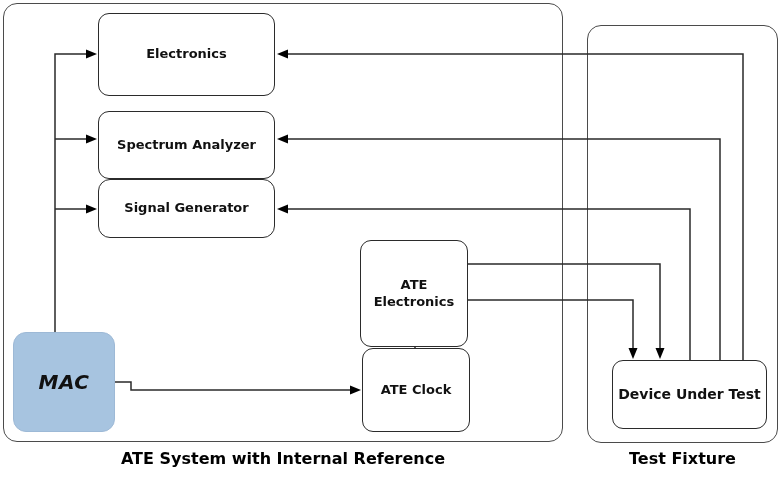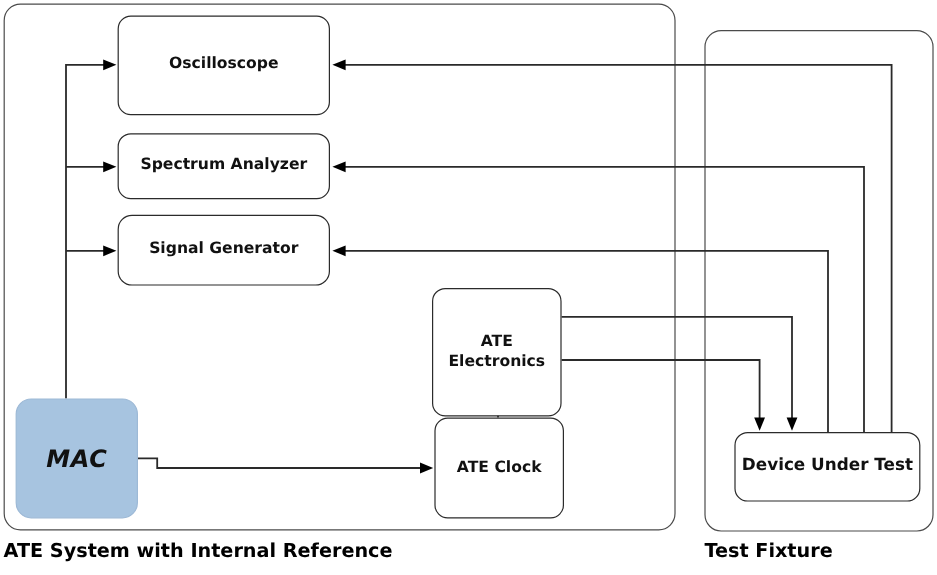--- a/index.html
+++ b/index.html
@@ -41,21 +41,21 @@
   .node.mac {
     background: var(--mac-fill, #a7c4e0);
     border: 1px solid var(--mac-edge, #9db9d6);
     border-radius: 13px;
     font-size: 20px;
     letter-spacing: 0.5px;
     font-style: italic;
   }
   .caption {
     position: absolute;
-    text-align: left;
+    text-align: center;
     font-weight: bold;
     font-size: 16px;
     color: #000000;
     z-index: 4;
   }
   svg.connectors {
     position: absolute;
     left: 0; top: 0;
     width: 781px;
     height: 479px;
@@ -103,39 +103,39 @@
 
     <path d="M743 360 L743 54 L287 54"></path>
     <polygon points="277,54 288,49.5 288,58.5"></polygon>
     <path d="M720 360 L720 139 L287 139"></path>
     <polygon points="277,139 288,134.5 288,143.5"></polygon>
     <path d="M690 360 L690 209 L287 209"></path>
     <polygon points="277,209 288,204.5 288,213.5"></polygon>
   </svg>
 
   <div class="node" style="left:98px; top:13px; width:177px; height:83px;">
-    <span>Oscilloscope</span>
+    <span>Electronics</span>
   </div>
-  <div class="node" style="left:98px; top:111px; width:177px; height:55px;">
+  <div class="node" style="left:98px; top:111px; width:177px; height:68px;">
     <span>Spectrum Analyzer</span>
   </div>
   <div class="node" style="left:98px; top:179px; width:177px; height:59px;border-radius:12px;">
     <span>Signal Generator</span>
   </div>
 
   <div class="node pad-narrow" style="left:360px; top:240px; width:108px; height:107px;">
     <span>ATE Electronics</span>
   </div>
   <div class="node" style="left:362px; top:348px; width:108px; height:84px;justify-content:center;">
     <span>ATE Clock</span>
   </div>
   <div class="node mac" style="left:13px; top:332px; width:102px; height:100px;">
     <span>MAC</span>
   </div>
 
-  <div class="node" style="left:612px; top:360px; width:155px; height:58px; font-size:14px;">
+  <div class="node" style="left:612px; top:360px; width:155px; height:69px; font-size:14px;">
     <span>Device Under Test</span>
   </div>
 
   <div class="caption" style="left:3px; top:449px; width:560px;">ATE System with Internal Reference</div>
   <div class="caption" style="left:587px; top:449px; width:191px;">Test Fixture</div>
 
 </div>
 
 </body></html>

